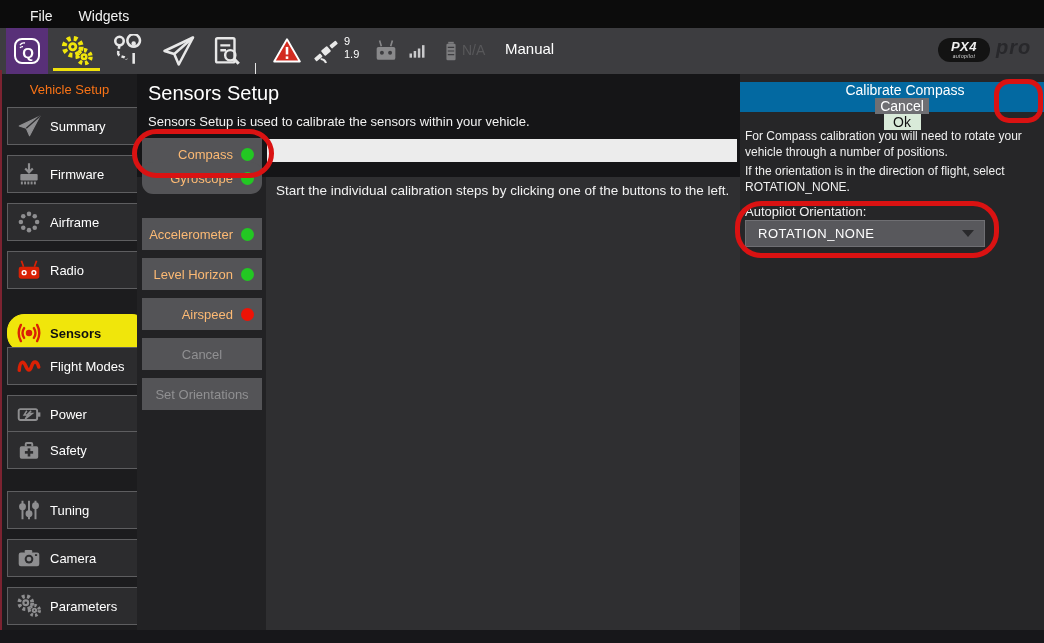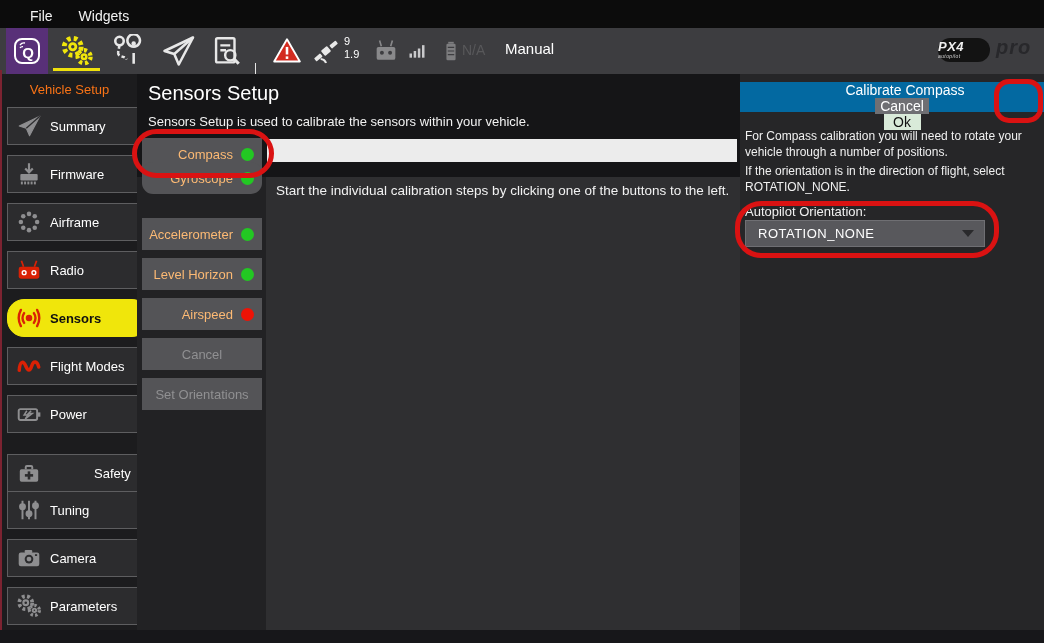--- a/index.html
+++ b/index.html
@@ -17,21 +17,21 @@
              display:flex; align-items:center; }
   .qgc-box { position:absolute; left:6px; top:0; width:42px; height:46px; background:#583078;
              display:flex; align-items:center; justify-content:center; }
   .tb-btn { position:absolute; top:0; height:46px; display:flex; align-items:center; justify-content:center; }
   .tb-underline { position:absolute; left:53px; top:68px; width:47px; height:3px; background:#efe10c; }
   .tb-sep { position:absolute; left:255px; top:35px; width:1px; height:26px; background:#e6e6e6; }
   .gps-nums { position:absolute; left:344px; top:7px; color:#fff; font-size:11px; line-height:13px; }
   .na-text { position:absolute; left:462px; top:14px; color:#58585a; font-size:14px; }
   .mode-text { position:absolute; left:505px; top:12px; color:#fff; font-size:15px; }
   .px4-box { position:absolute; left:938px; top:10px; width:52px; height:24px; background:#131313;
-             border-radius:12px; display:flex; flex-direction:column; justify-content:center; }
+             border-radius:12px; display:flex; flex-direction:column; align-items:center; justify-content:center; }
   .px4-main { color:#efefef; font-size:13px; font-weight:bold; font-style:italic; line-height:12px; letter-spacing:.5px; }
   .px4-sub { color:#d8d8d8; font-size:5px; font-style:italic; line-height:6px; letter-spacing:.4px; }
   .px4-pro { position:absolute; left:996px; top:8px; color:#28282b; font-size:20px; font-weight:bold;
              font-style:italic; letter-spacing:1px; }
 
   
   .left-edge { position:absolute; left:0; top:70px; width:2px; height:573px; background:#7c2331; }
   .bottom-bar { position:absolute; left:0; top:630px; width:1044px; height:13px; background:#17171a; }
 
   
@@ -266,21 +266,21 @@
                 <path d="M17 9 L19 3.5" stroke="#da2105" stroke-width="1.6"></path>
               </g>
               <circle cx="7.5" cy="14.5" r="2.4" fill="#fff"></circle>
               <circle cx="16.5" cy="14.5" r="2.4" fill="#fff"></circle>
               <circle cx="7.5" cy="14.5" r="1.1" fill="#da2105"></circle>
               <circle cx="16.5" cy="14.5" r="1.1" fill="#da2105"></circle>
             </svg>
           </span>
           <span class="s-label">Radio</span>
         </div>
-        <div class="side-item selected" style="top: 225px; border-radius: 17px;">
+        <div class="side-item selected" style="top: 240px; border-radius: 17px;">
           <span class="s-icon">
             <svg width="26" height="26" viewBox="0 0 24 24" xmlns="http://www.w3.org/2000/svg">
               <circle cx="12" cy="12" r="3" fill="#da2105"></circle>
               <g fill="none" stroke="#da2105" stroke-width="2.2" stroke-linecap="round">
                 <path d="M7.5 7.5 Q4.5 12 7.5 16.5 M16.5 7.5 Q19.5 12 16.5 16.5 M4.5 4.5 Q0.5 12 4.5 19.5 M19.5 4.5 Q23.5 12 19.5 19.5"></path>
               </g>
             </svg>
           </span>
           <span class="s-label">Sensors</span>
         </div>
@@ -297,21 +297,21 @@
             <svg width="26" height="26" viewBox="0 0 24 24" xmlns="http://www.w3.org/2000/svg">
               <g fill="none" stroke="#8e8e90" stroke-width="1.8">
                 <rect x="2.5" y="7.5" width="17" height="10" rx="1.5"></rect>
                 <rect x="20" y="10.5" width="2.5" height="4" fill="#8e8e90" stroke="none"></rect>
                 <path d="M10 9 L7.5 13 H11 L8.5 16.5 L15 11.5 H11.5 L14 9" stroke-width="1.4"></path>
               </g>
             </svg>
           </span>
           <span class="s-label">Power</span>
         </div>
-        <div class="side-item" style="top: 380px; gap: 44px;">
+        <div class="side-item" style="top: 357px;">
           <span class="s-icon">
             <svg width="26" height="26" viewBox="0 0 24 24" xmlns="http://www.w3.org/2000/svg">
               <path d="M9 8.5 V6.5 a1 1 0 0 1 1-1 h4 a1 1 0 0 1 1 1 v2" fill="none" stroke="#8e8e90" stroke-width="1.8"></path>
               <rect x="3.5" y="8.5" width="17" height="11.5" rx="1.6" fill="#8e8e90"></rect>
               <rect x="10.8" y="10.5" width="2.4" height="7.5" fill="#2c2c2e"></rect>
               <rect x="8.2" y="13" width="7.6" height="2.4" fill="#2c2c2e"></rect>
             </svg>
           </span>
           <span class="s-label">Safety</span>
         </div>

